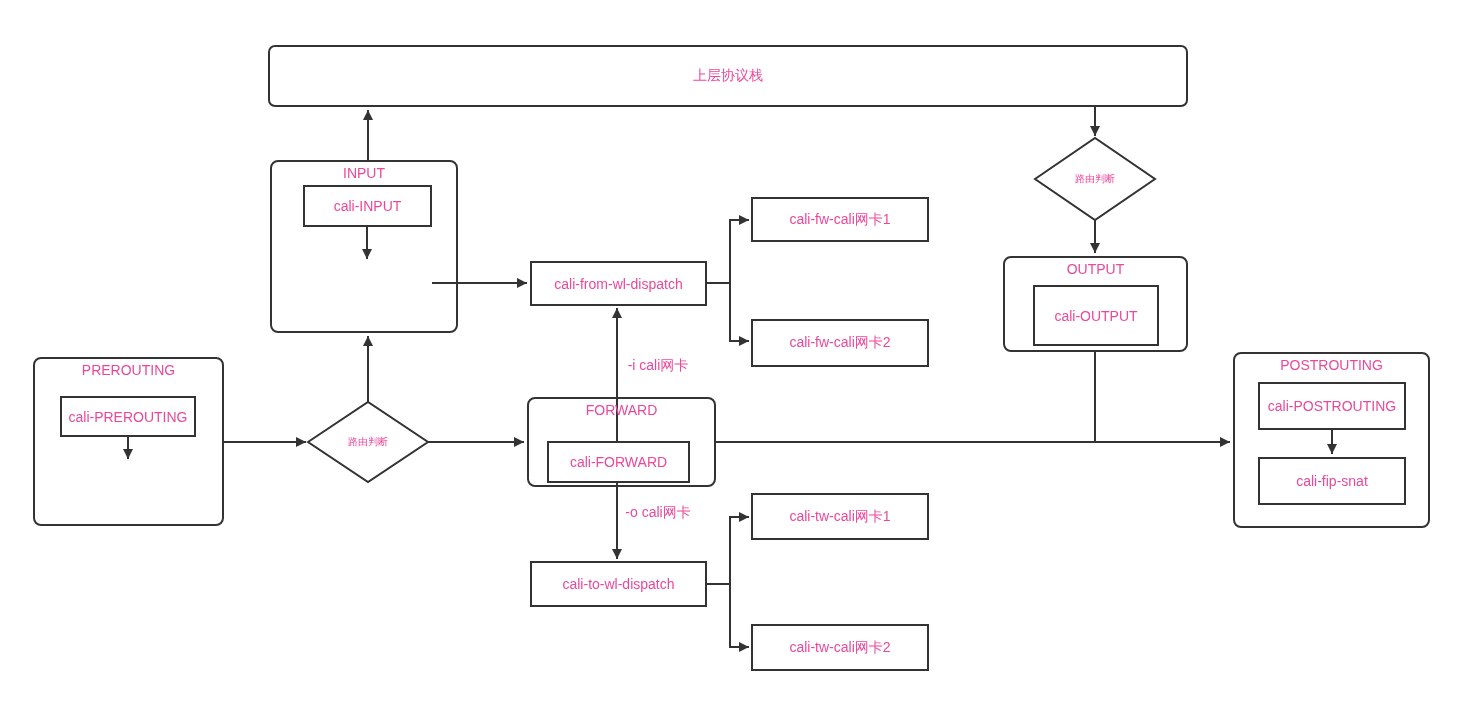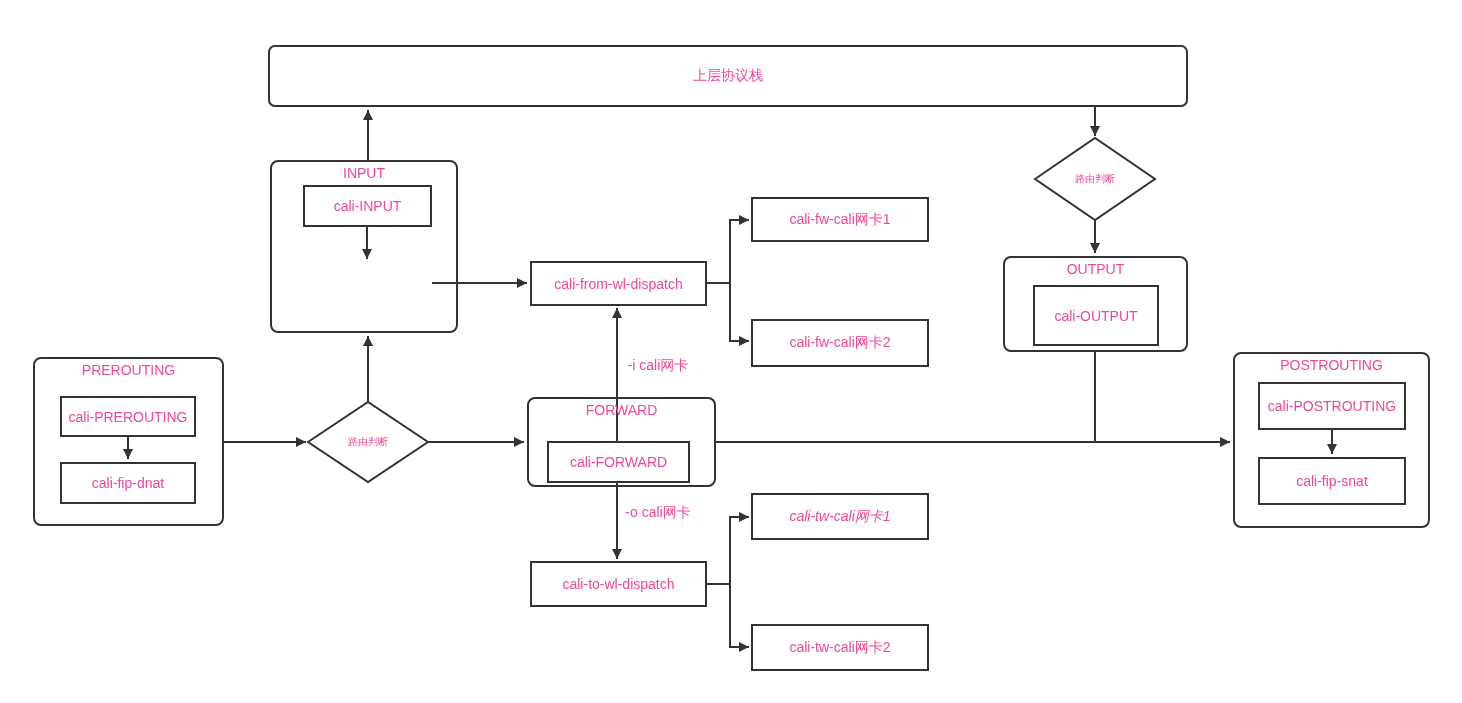--- a/index.html
+++ b/index.html
@@ -121,21 +121,20 @@
       <polygon points="1035,179 1095,138 1155,179 1095,220" fill="#ffffff"></polygon>
     </g>
   </svg>
 
   <div class="box box--rounded" style="left:268px; top:45px; width:920px; height:62px;">上层协议栈</div>
 
   <div class="group" style="left:33px; top:357px; width:191px; height:169px;">
     <div class="group-title">PREROUTING</div>
   </div>
   <div class="box" style="left:60px; top:396px; width:136px; height:41px;">cali-PREROUTING</div>
-  <div class="box" style="left:60px; top:462px; width:136px; height:42px;">cali-fip-dnat</div>
 
   <div class="group" style="left:270px; top:160px; width:188px; height:173px;">
     <div class="group-title">INPUT</div>
   </div>
   <div class="box" style="left:303px; top:185px; width:129px; height:42px;">cali-INPUT</div>
 
   <div class="dlabel" style="left:368px; top:442px;">路由判断</div>
 
   <div class="box" style="left:530px; top:261px; width:177px; height:45px;">cali-from-wl-dispatch</div>
   <div class="box" style="left:751px; top:197px; width:178px; height:45px;">cali-fw-cali网卡1</div>
@@ -143,21 +142,21 @@
 
   <div class="group" style="left:527px; top:397px; width:189px; height:90px;">
     <div class="group-title">FORWARD</div>
   </div>
   <div class="box" style="left:547px; top:420px; width:143px; height:42px;margin-top:21px;">cali-FORWARD</div>
 
   <div class="edge-label" style="left:620px; top:366px;">-i cali网卡</div>
   <div class="edge-label" style="left:620px; top:513px;text-align:right;">-o cali网卡</div>
 
   <div class="box" style="left:530px; top:561px; width:177px; height:46px;">cali-to-wl-dispatch</div>
-  <div class="box" style="left:751px; top:493px; width:178px; height:47px;font-style:italic;">cali-tw-cali网卡1</div>
+  <div class="box" style="left:751px; top:493px; width:178px; height:47px;">cali-tw-cali网卡1</div>
   <div class="box" style="left:751px; top:624px; width:178px; height:47px;">cali-tw-cali网卡2</div>
 
   <div class="dlabel" style="left:1095px; top:179px;">路由判断</div>
 
   <div class="group" style="left:1003px; top:256px; width:185px; height:96px;">
     <div class="group-title">OUTPUT</div>
   </div>
   <div class="box" style="left:1033px; top:285px; width:126px; height:61px;">cali-OUTPUT</div>
 
   <div class="group" style="left:1233px; top:352px; width:197px; height:176px;">

